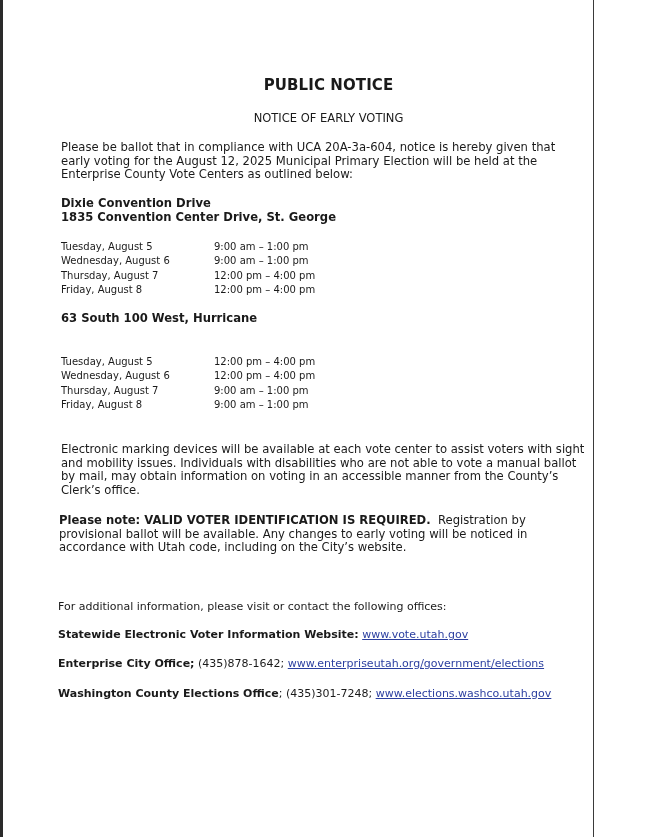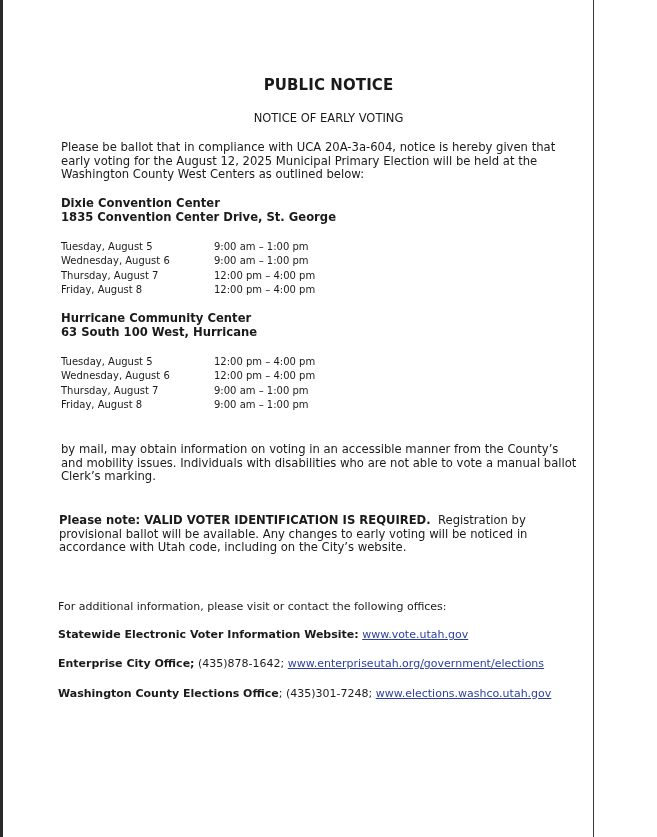--- a/index.html
+++ b/index.html
@@ -26,25 +26,25 @@
 <div class="page">
   <div class="edge-left"></div>
   <div class="edge-right"></div>
 
   <div class="title">PUBLIC NOTICE</div>
   <div class="subtitle">NOTICE OF EARLY VOTING</div>
 
   <div class="para" style="top:141px;">
     <div>Please be ballot that in compliance with UCA 20A-3a-604, notice is hereby given that</div>
     <div>early voting for the August 12, 2025 Municipal Primary Election will be held at the</div>
-    <div>Washington County West Centers as outlined below:</div>
+    <div>Enterprise County Vote Centers as outlined below:</div>
   </div>
 
   <div class="para bold" style="top:197px;">
-    <div>Dixie Convention Center</div>
+    <div>Dixie Convention Drive</div>
     <div>1835 Convention Center Drive, St. George</div>
   </div>
   <div class="sched" style="top:240px;">
     <div class="row">
         <span class="day">Tuesday, August 5</span>
         <span>9:00 am – 1:00 pm</span>
       </div>
     <div class="row">
         <span class="day">Wednesday, August 6</span>
         <span>9:00 am – 1:00 pm</span>
@@ -53,21 +53,20 @@
         <span class="day">Thursday, August 7</span>
         <span>12:00 pm – 4:00 pm</span>
       </div>
     <div class="row">
         <span class="day">Friday, August 8</span>
         <span>12:00 pm – 4:00 pm</span>
       </div>
   </div>
 
   <div class="para bold" style="top:312px;">
-    <div>Hurricane Community Center</div>
     <div>63 South 100 West, Hurricane</div>
   </div>
   <div class="sched" style="top:355px;">
     <div class="row">
         <span class="day">Tuesday, August 5</span>
         <span>12:00 pm – 4:00 pm</span>
       </div>
     <div class="row">
         <span class="day">Wednesday, August 6</span>
         <span>12:00 pm – 4:00 pm</span>
@@ -76,23 +75,24 @@
         <span class="day">Thursday, August 7</span>
         <span>9:00 am – 1:00 pm</span>
       </div>
     <div class="row">
         <span class="day">Friday, August 8</span>
         <span>9:00 am – 1:00 pm</span>
       </div>
   </div>
 
   <div class="para" style="top:443px;">
+    <div>Electronic marking devices will be available at each vote center to assist voters with sight</div>
+    <div>and mobility issues. Individuals with disabilities who are not able to vote a manual ballot</div>
     <div>by mail, may obtain information on voting in an accessible manner from the County’s</div>
-    <div>and mobility issues. Individuals with disabilities who are not able to vote a manual ballot</div>
-    <div>Clerk’s marking.</div>
+    <div>Clerk’s office.</div>
   </div>
 
   <div class="para" style="top:514px; left:59px; width:560px;">
     <div style="white-space:pre;"><span class="bold">Please note: VALID VOTER IDENTIFICATION IS REQUIRED.</span><span>  Registration by</span></div>
     <div>provisional ballot will be available.  Any changes to early voting will be noticed in</div>
     <div>accordance with Utah code, including on the City’s website.</div>
   </div>
 
   <div class="contact" style="top:600px;">For additional information, please visit or contact the following offices:</div>
 

